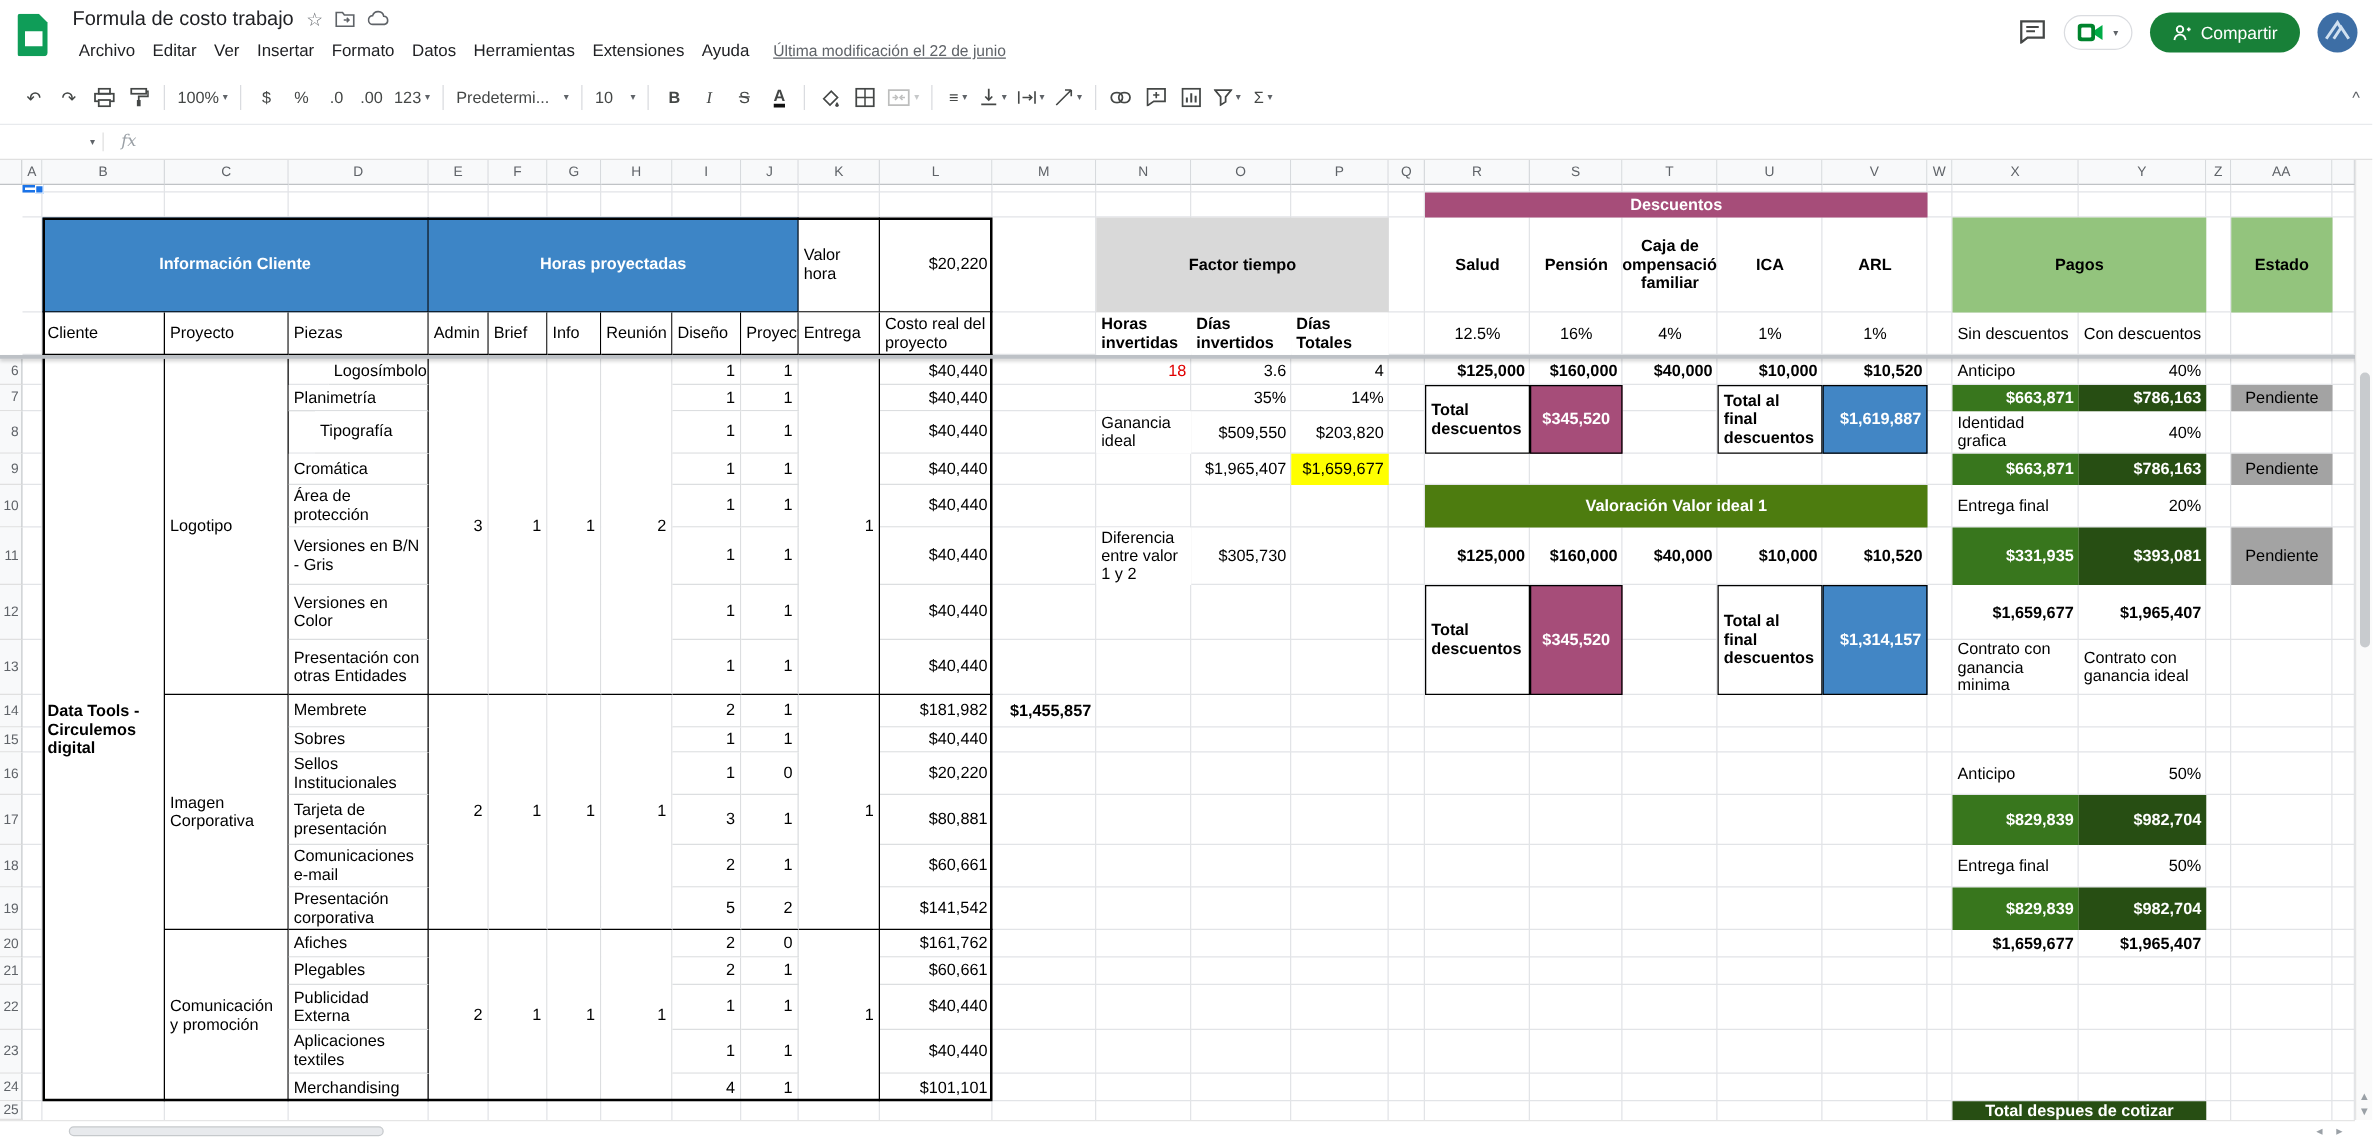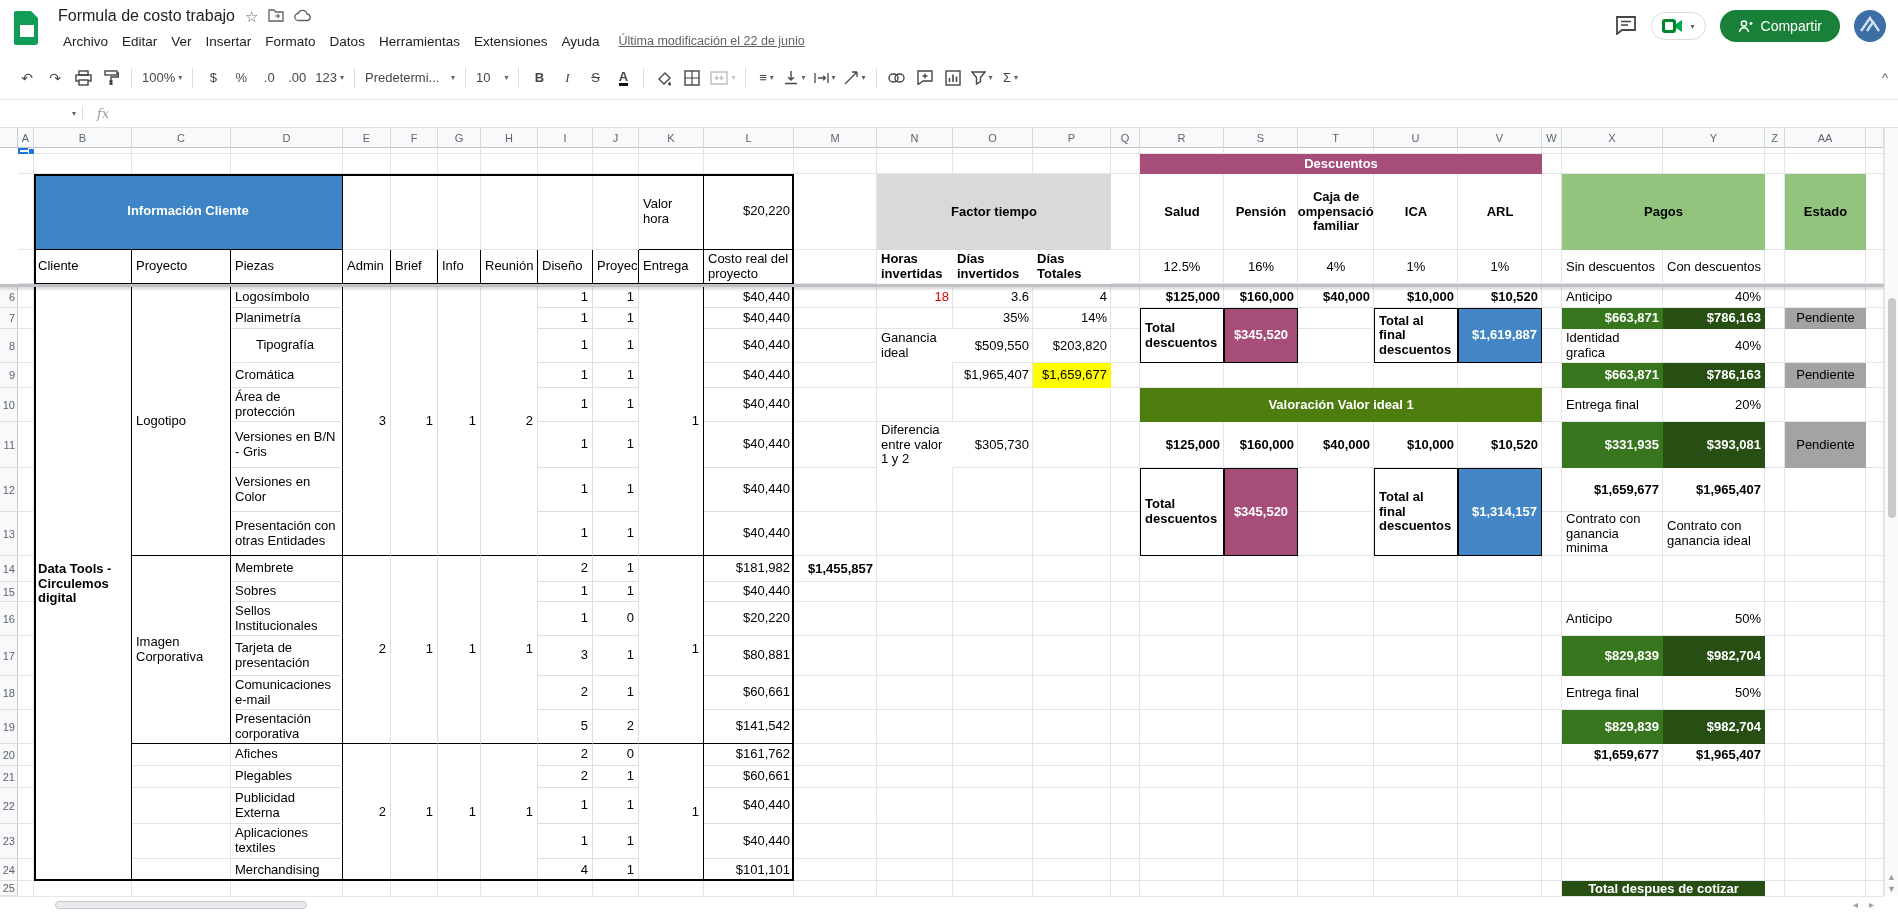--- a/index.html
+++ b/index.html
@@ -287,20 +287,21 @@
   <span id="fx">fx</span>
   <span id="formula-input"></span>
 </div>
 
 <div id="grid">
   <div class="corner" style="grid-area:1/1/2/2"></div>
 
   <div class="c blue ctr bRblk bBblk" style="grid-area:4/3/5/6">Información Cliente</div>
 
   <div class="c maroon ctr" style="grid-area:3/19/4/24">Descuentos</div>
+  <div class="c blue ctr bRblk bBblk" style="grid-area:4/6/5/12">Horas proyectadas</div>
   <div class="c w txt bRblk bBblk" style="grid-area:4/12/5/13">Valor hora</div>
   <div class="c w num bBblk" style="grid-area:4/13/5/14">$20,220</div>
   <div class="c gray ctr b" style="grid-area:4/15/5/18">Factor tiempo</div>
   <div class="c ctr b" style="grid-area:4/19/5/20">Salud</div>
   <div class="c ctr b" style="grid-area:4/20/5/21">Pensión</div>
   <div class="c ctr b" style="grid-area:4/21/5/22">Caja de compensación familiar</div>
   <div class="c ctr b" style="grid-area:4/22/5/23">ICA</div>
   <div class="c ctr b" style="grid-area:4/23/5/24">ARL</div>
   <div class="c green ctr b" style="grid-area:4/25/5/27">Pagos</div>
   <div class="c green ctr b" style="grid-area:4/28/5/29">Estado</div>
@@ -500,21 +501,21 @@
     <div class="rowhdr" style="grid-area: 23 / 1 / 24 / 2;">22</div>
     <div class="rowhdr" style="grid-area: 24 / 1 / 25 / 2;">23</div>
     <div class="rowhdr" style="grid-area: 25 / 1 / 26 / 2;">24</div>
     <div class="rowhdr" style="grid-area: 26 / 1 / 27 / 2;">25</div>
     <div class="c w txt bRblk bBblk" style="grid-area: 7 / 4 / 15 / 5;">Logotipo</div>
     <div class="c w num bRgry bBblk" style="grid-area: 7 / 6 / 15 / 7;">3</div>
     <div class="c w num bR gry bRgry bBblk" style="grid-area: 7 / 7 / 15 / 8;">1</div>
     <div class="c w num bRgry bBblk" style="grid-area: 7 / 8 / 15 / 9;">1</div>
     <div class="c w num bRgry bBblk" style="grid-area: 7 / 9 / 15 / 10;">2</div>
     <div class="c w num bRblk bBblk" style="grid-area: 7 / 12 / 15 / 13;">1</div>
-    <div class="c w txt bRblk bBgry" style="grid-area: 7 / 5 / 8 / 6;">Logosímbolo</div>
+    <div class="c w txt bRblk bBgry" style="grid-area: 7 / 5 / 8 / 6; margin-left: 32px;">Logosímbolo</div>
     <div class="c w num bRgry bBgry" style="grid-area: 7 / 10 / 8 / 11;">1</div>
     <div class="c w num bRgry bBgry" style="grid-area: 7 / 11 / 8 / 12;">1</div>
     <div class="c w num bBgry" style="grid-area: 7 / 13 / 8 / 14;">$40,440</div>
     <div class="c w txt bRblk bBgry" style="grid-area: 8 / 5 / 9 / 6;">Planimetría</div>
     <div class="c w num bRgry bBgry" style="grid-area: 8 / 10 / 9 / 11;">1</div>
     <div class="c w num bRgry bBgry" style="grid-area: 8 / 11 / 9 / 12;">1</div>
     <div class="c w num bBgry" style="grid-area: 8 / 13 / 9 / 14;">$40,440</div>
     <div class="c w txt bRblk bBgry" style="grid-area: 9 / 5 / 10 / 6; margin-left: 21px;">Tipografía</div>
     <div class="c w num bRgry bBgry" style="grid-area: 9 / 10 / 10 / 11;">1</div>
     <div class="c w num bRgry bBgry" style="grid-area: 9 / 11 / 10 / 12;">1</div>
@@ -562,20 +563,21 @@
     <div class="c w num bRgry bBgry" style="grid-area: 18 / 11 / 19 / 12;">1</div>
     <div class="c w num bBgry" style="grid-area: 18 / 13 / 19 / 14;">$80,881</div>
     <div class="c w txt bRblk bBgry" style="grid-area: 19 / 5 / 20 / 6;">Comunicaciones e-mail</div>
     <div class="c w num bRgry bBgry" style="grid-area: 19 / 10 / 20 / 11;">2</div>
     <div class="c w num bRgry bBgry" style="grid-area: 19 / 11 / 20 / 12;">1</div>
     <div class="c w num bBgry" style="grid-area: 19 / 13 / 20 / 14;">$60,661</div>
     <div class="c w txt bRblk bBblk" style="grid-area: 20 / 5 / 21 / 6;">Presentación corporativa</div>
     <div class="c w num bRgry bBblk" style="grid-area: 20 / 10 / 21 / 11;">5</div>
     <div class="c w num bRgry bBblk" style="grid-area: 20 / 11 / 21 / 12;">2</div>
     <div class="c w num bBblk" style="grid-area: 20 / 13 / 21 / 14;">$141,542</div>
+    <div class="c w txt bRblk" style="grid-area: 21 / 4 / 26 / 5;">Comunicación y promoción</div>
     <div class="c w num bRgry" style="grid-area: 21 / 6 / 26 / 7;">2</div>
     <div class="c w num bR gry bRgry" style="grid-area: 21 / 7 / 26 / 8;">1</div>
     <div class="c w num bRgry" style="grid-area: 21 / 8 / 26 / 9;">1</div>
     <div class="c w num bRgry" style="grid-area: 21 / 9 / 26 / 10;">1</div>
     <div class="c w num bRblk" style="grid-area: 21 / 12 / 26 / 13;">1</div>
     <div class="c w txt bRblk bBgry" style="grid-area: 21 / 5 / 22 / 6;">Afiches</div>
     <div class="c w num bRgry bBgry" style="grid-area: 21 / 10 / 22 / 11;">2</div>
     <div class="c w num bRgry bBgry" style="grid-area: 21 / 11 / 22 / 12;">0</div>
     <div class="c w num bBgry" style="grid-area: 21 / 13 / 22 / 14;">$161,762</div>
     <div class="c w txt bRblk bBgry" style="grid-area: 22 / 5 / 23 / 6;">Plegables</div>

